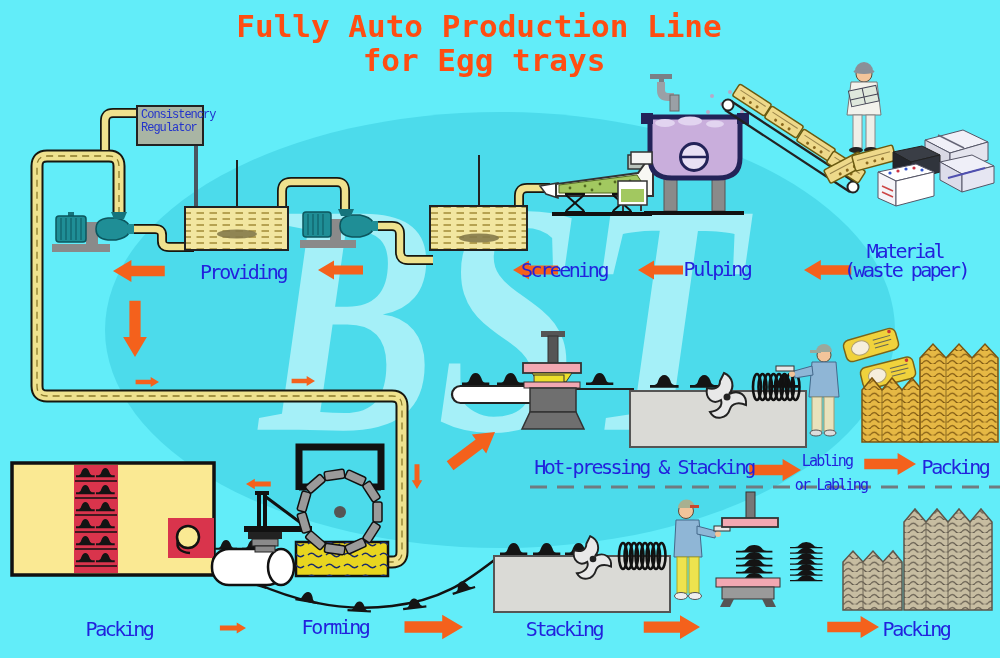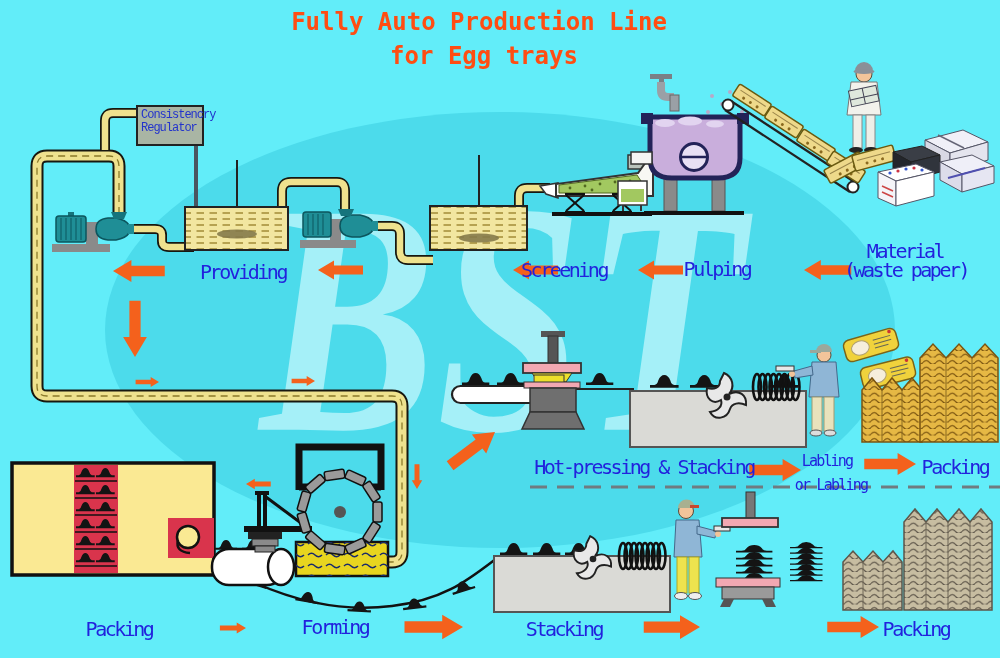--- a/index.html
+++ b/index.html
@@ -6,21 +6,21 @@
   .canvas{position:relative;width:1000px;height:658px;overflow:hidden;
     background:var(--c-background,#62EDF9);
     font-family:"DejaVu Sans Mono","Liberation Mono",monospace;}
   .ellipse{position:absolute;left:105px;top:112px;width:790px;height:436px;border-radius:50%;
     background:var(--c-ellipse,#4CDBEB);z-index:0;}
   .watermark{position:absolute;left:502px;top:332px;transform:translate(-50%,-54%) scaleX(.8);
     font-family:"Liberation Serif","DejaVu Serif",serif;font-style:italic;font-weight:bold;
     font-size:330px;line-height:1;color:var(--c-watermark,#A5F0F8);z-index:1;white-space:nowrap;}
   svg.art{position:absolute;left:0;top:0;z-index:2;}
   .txt{position:absolute;z-index:3;white-space:nowrap;}
-  .title{transform:translateX(-50%);color:var(--c-title,#FF4D12);font-weight:bold;font-size:24px;}
+  .title{transform:translateX(-50%);color:var(--c-title,#FF4D12);font-weight:bold;font-size:31px;}
   .lbl{transform:translateX(-50%);color:var(--c-label,#2222DD);font-size:20px;letter-spacing:-2.5px;}
   .lbl.sm{font-size:15px;letter-spacing:-1.8px;}
   .reg{color:#2233cc;font-size:12px;letter-spacing:-1px;line-height:13px;z-index:3;font-family:Liberation Mono, monospace;}
   
   .pc{fill:none;stroke:#17170f;stroke-width:13;stroke-linejoin:round;}
   .pf{fill:none;stroke:#EFE28E;stroke-width:9;stroke-linejoin:round;}
   .pcs{fill:none;stroke:#17170f;stroke-width:10;stroke-linejoin:round;}
   .pfs{fill:none;stroke:#EFE28E;stroke-width:6.5;stroke-linejoin:round;}
   .pd{fill:none;stroke:#8a7a2a;stroke-width:1.3;stroke-dasharray:7 5;}
 </style>

